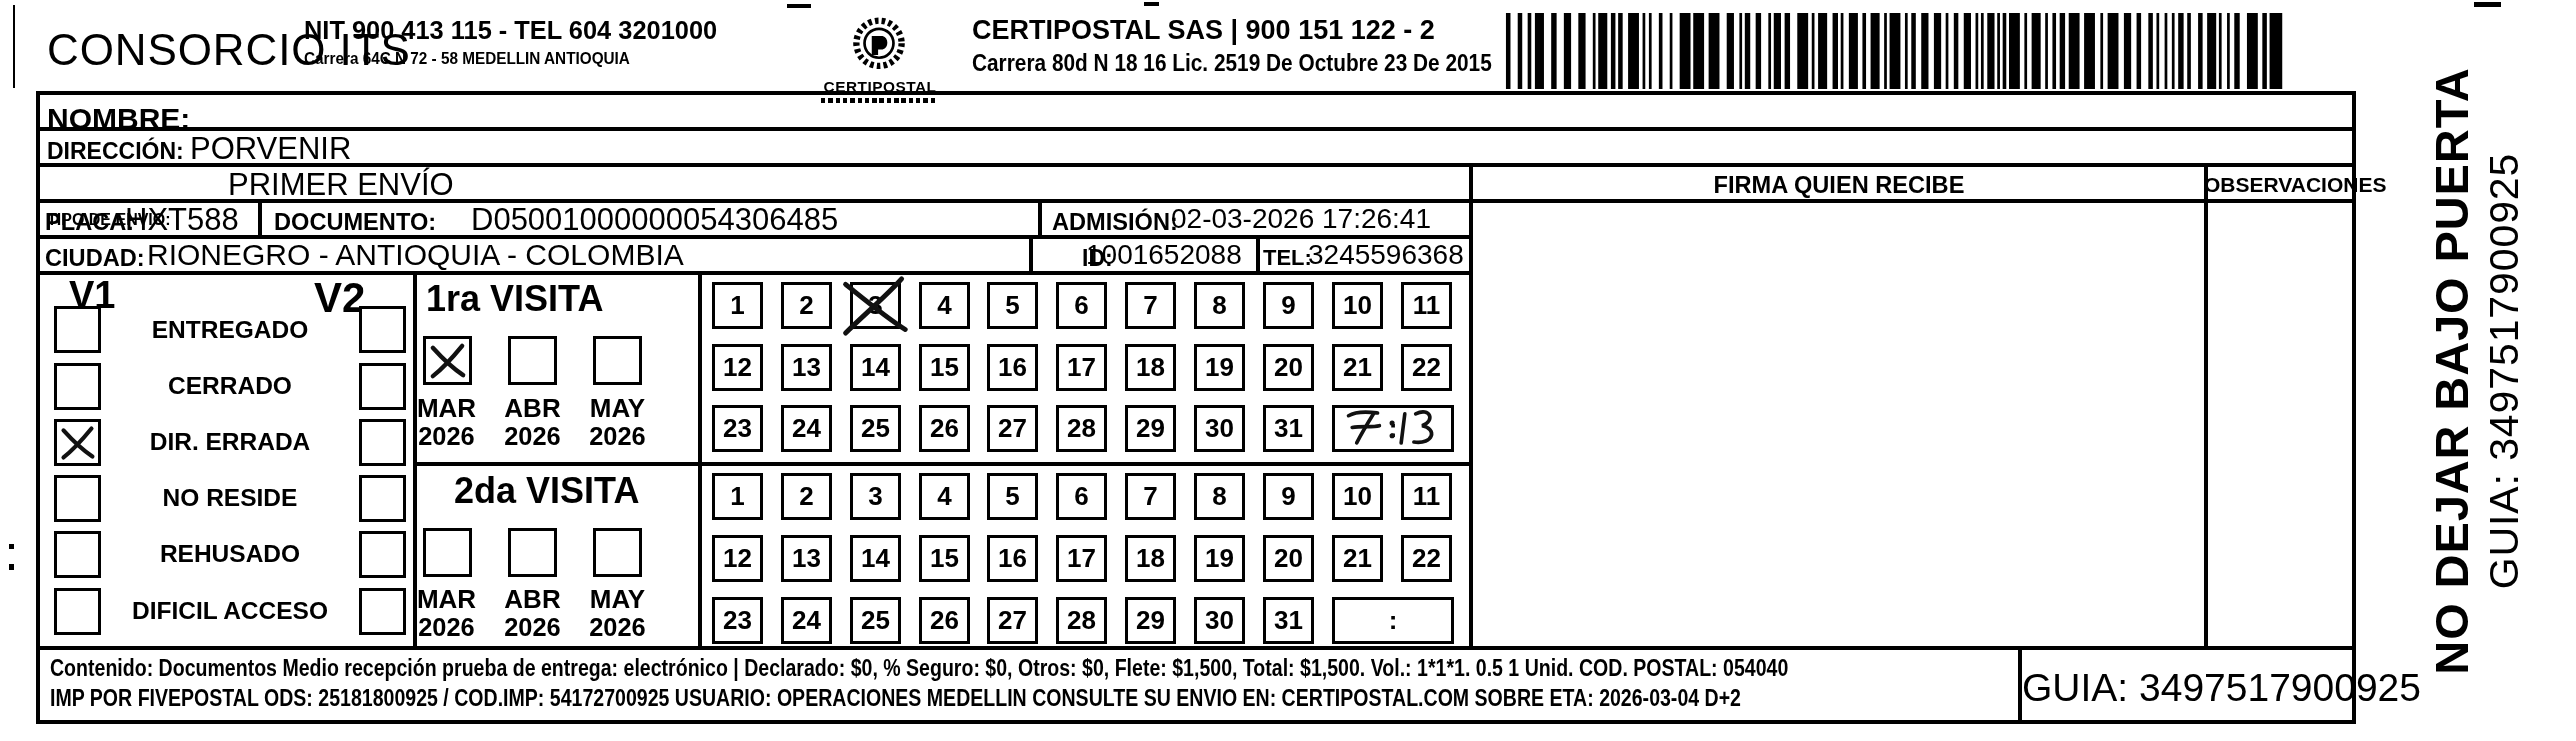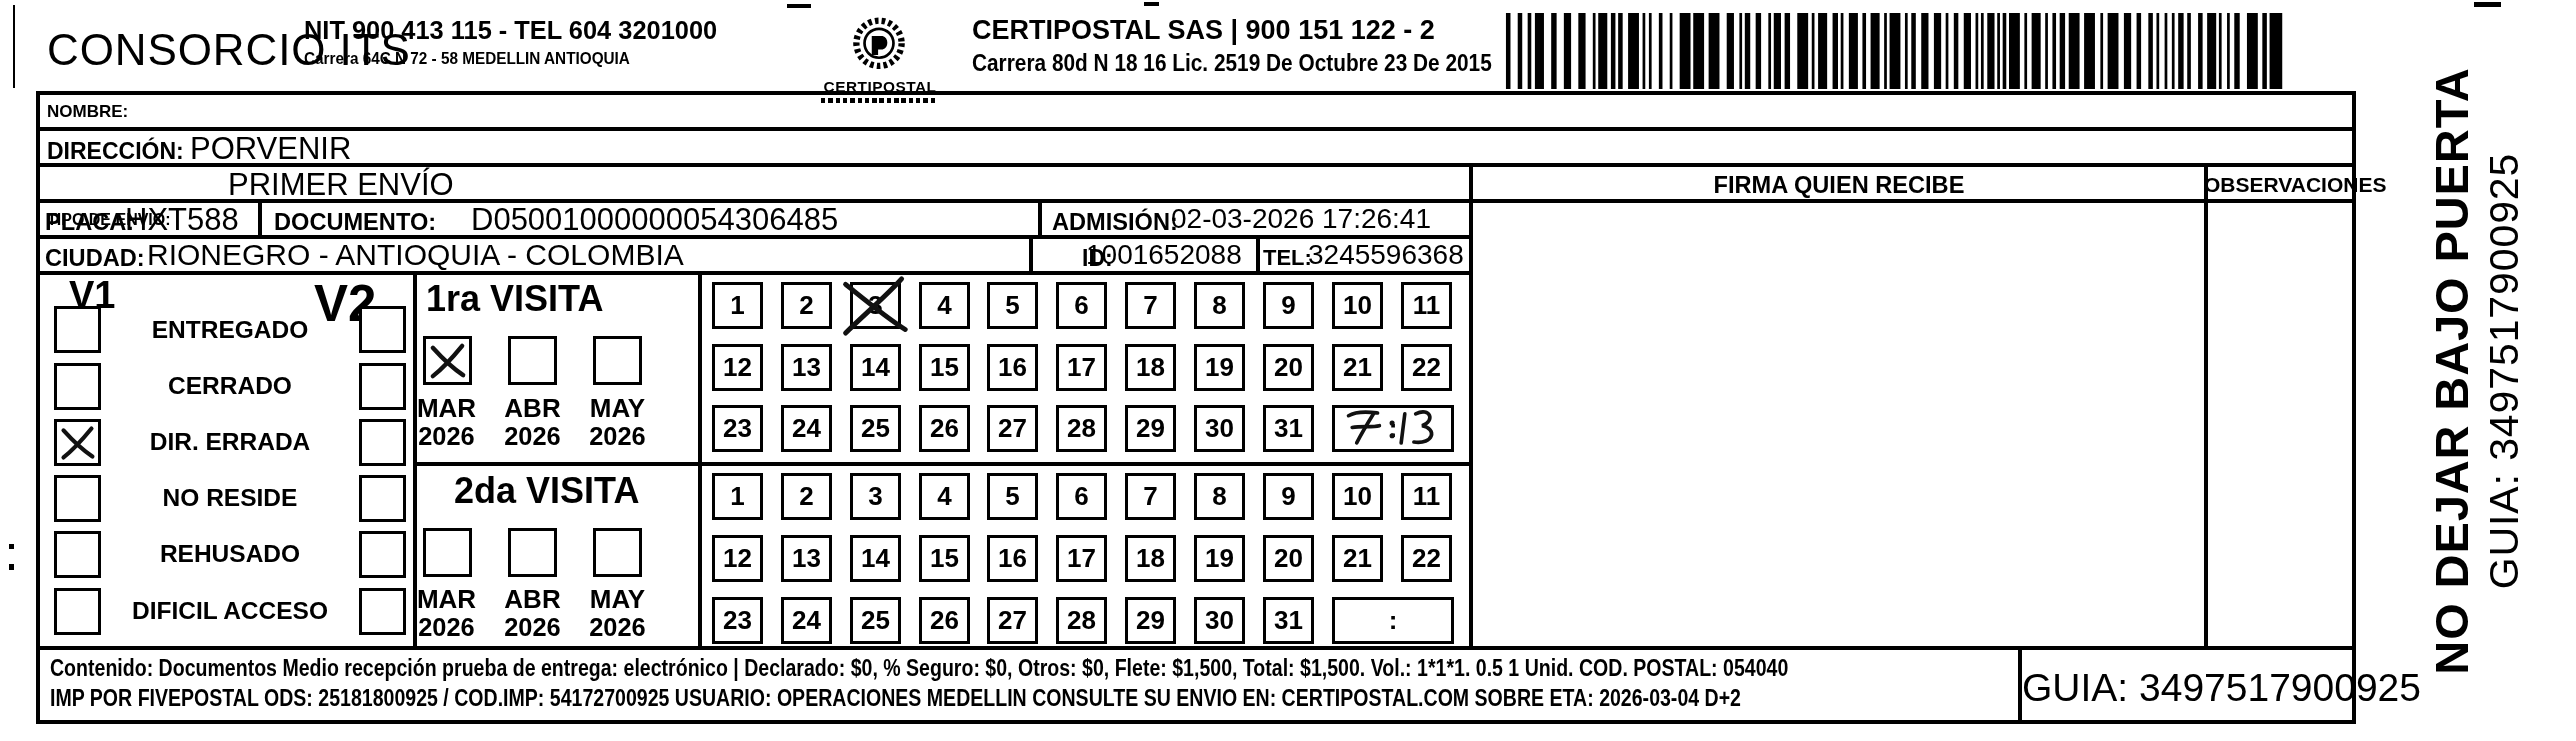--- a/index.html
+++ b/index.html
@@ -118,21 +118,21 @@
       <rect x="775" y="0" width="10" height="84" fill="#000"></rect>
       <rect x="788" y="0" width="3" height="84" fill="#000"></rect>
       <rect x="797" y="0" width="3" height="84" fill="#000"></rect>
       <rect x="805" y="0" width="6" height="84" fill="#000"></rect>
       <rect x="819" y="0" width="12" height="84" fill="#000"></rect>
       <rect x="836" y="0" width="5" height="84" fill="#000"></rect>
       <rect x="844" y="0" width="12" height="84" fill="#000"></rect>
       <rect x="852" y="0" width="6" height="84" fill="#000"></rect>
     </svg>
 
-  <div class="t b" style="left:47px;top:102px;font-size:17px;">NOMBRE:</div>
+  <div class="t b" style="left:47px;top:102px;font-size:30px;">NOMBRE:</div>
 
   <div class="t b" style="left:47px;top:138px;font-size:23px;">DIRECCIÓN:</div>
   <div class="t" style="left:190px;top:131px;font-size:31px;">PORVENIR</div>
 
   <div class="t b" style="left:47px;top:173px;font-size:16px;margin-top:38px;">TIPO DE ENVIO:</div>
   <div class="t b ctr" style="left:1473px;top:172px;width:732px;font-size:23.6px;">FIRMA QUIEN RECIBE</div>
 
   <div class="t" style="left:228px;top:167px;font-size:31px;">PRIMER ENVÍO</div>
   <div class="t b ctr" style="left:2204px;top:173px;width:151px;font-size:21px;">OBSERVACIONES</div>
 
@@ -144,21 +144,21 @@
   <div class="t" style="left:1171px;top:203px;font-size:28px;">02-03-2026 17:26:41</div>
 
   <div class="t b" style="left:45px;top:245px;font-size:23.6px;">CIUDAD:</div>
   <div class="t" style="left:147px;top:238px;font-size:30px;">RIONEGRO - ANTIOQUIA - COLOMBIA</div>
   <div class="t b" style="left:1040px;top:245px;font-size:23px;margin-left:42px;">ID:</div>
   <div class="t" style="left:1086px;top:239px;font-size:28px;">1001652088</div>
   <div class="t b" style="left:1263px;top:245px;font-size:22px;">TEL:</div>
   <div class="t" style="left:1308px;top:239px;font-size:28px;">3245596368</div>
 
   <div class="t b" style="left:69px;top:274px;font-size:38px;">V1</div>
-  <div class="t b" style="left:314px;top:274px;font-size:51px;">V2</div>
+  <div class="t b" style="left:314px;top:274px;font-size:42px;">V2</div>
 
   <div id="dyn">
       <div class="line" style="left: 36px; top: 91px; width: 2319px; height: 3.6px;"></div>
       <div class="line" style="left: 36px; top: 720px; width: 2319px; height: 3.6px;"></div>
       <div class="line" style="left: 36px; top: 91px; width: 3.6px; height: 633px;"></div>
       <div class="line" style="left: 2352px; top: 91px; width: 3.6px; height: 633px;"></div>
       <div class="line" style="left: 36px; top: 127px; width: 2319px; height: 3.6px;"></div>
       <div class="line" style="left: 36px; top: 163px; width: 2319px; height: 3.6px;"></div>
       <div class="line" style="left: 36px; top: 199px; width: 2319px; height: 3.6px;"></div>
       <div class="line" style="left: 36px; top: 235px; width: 1436px; height: 3.6px;"></div>

